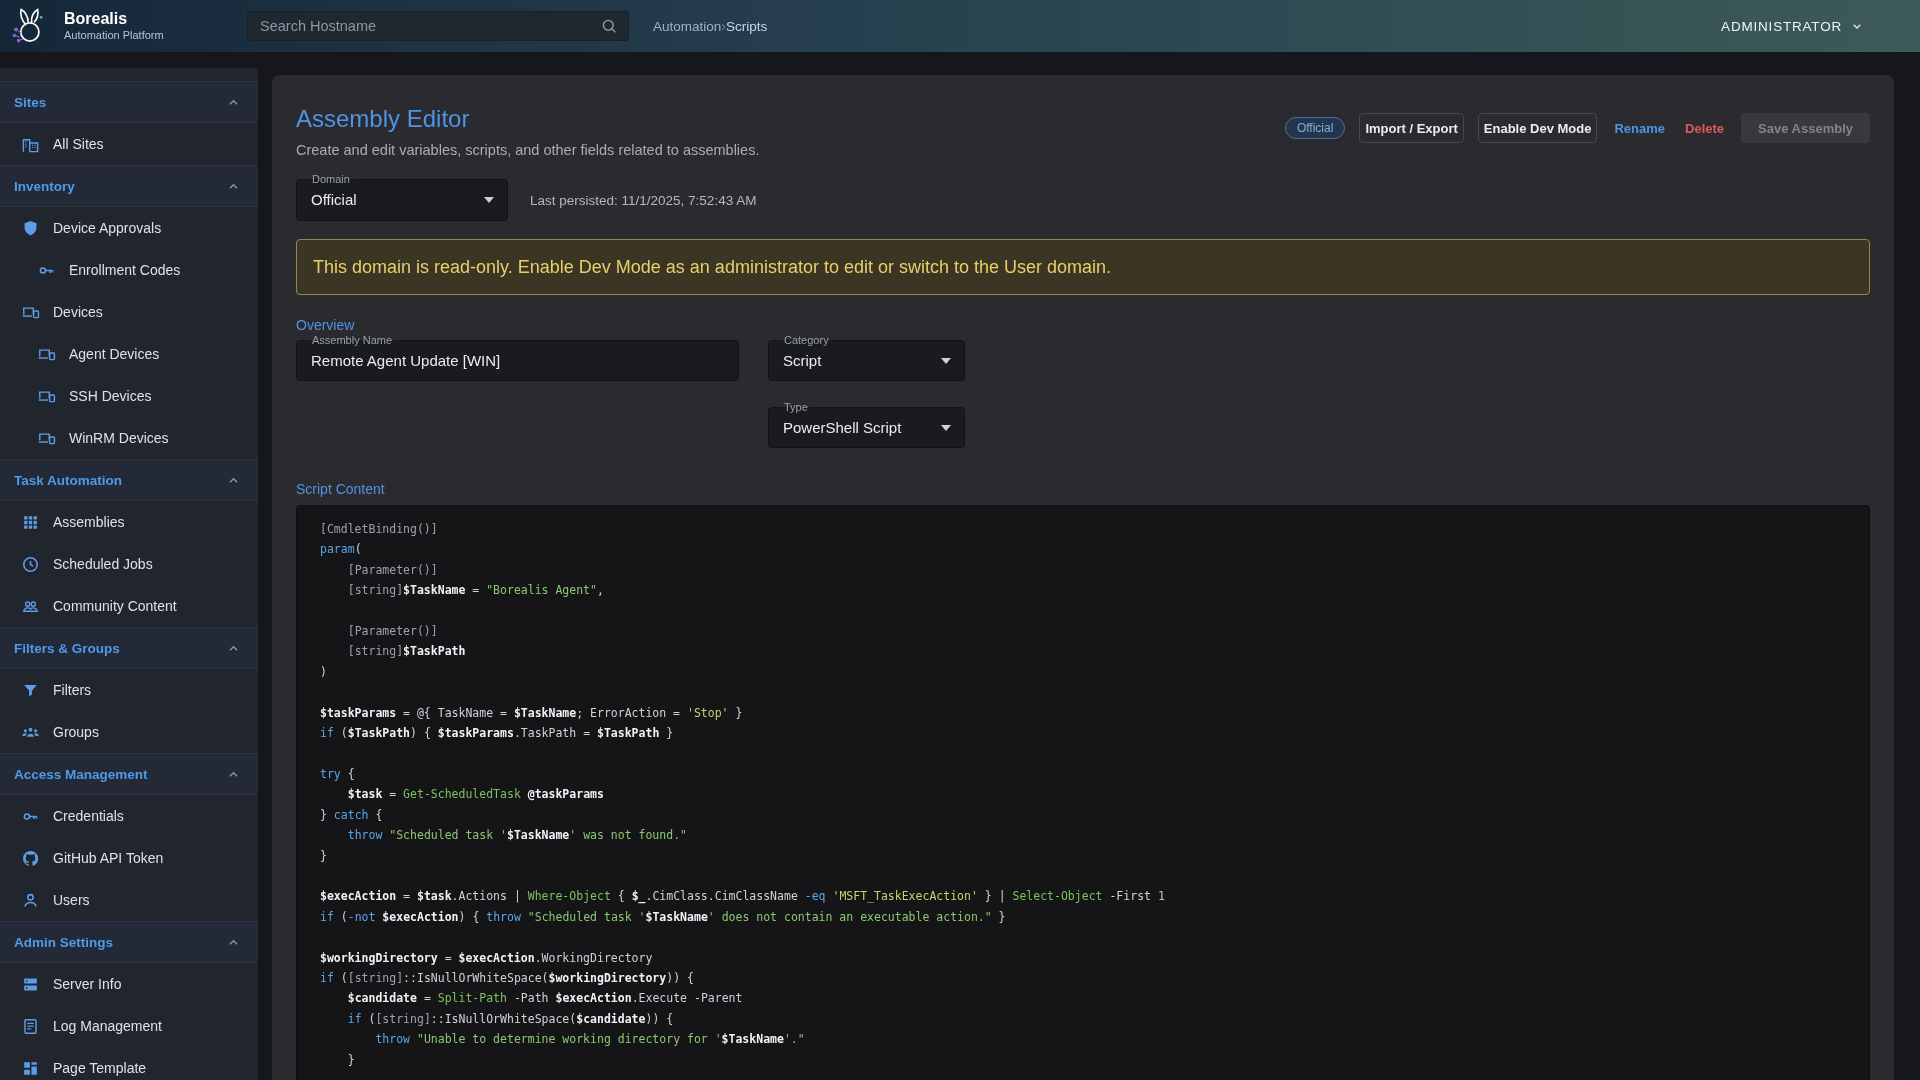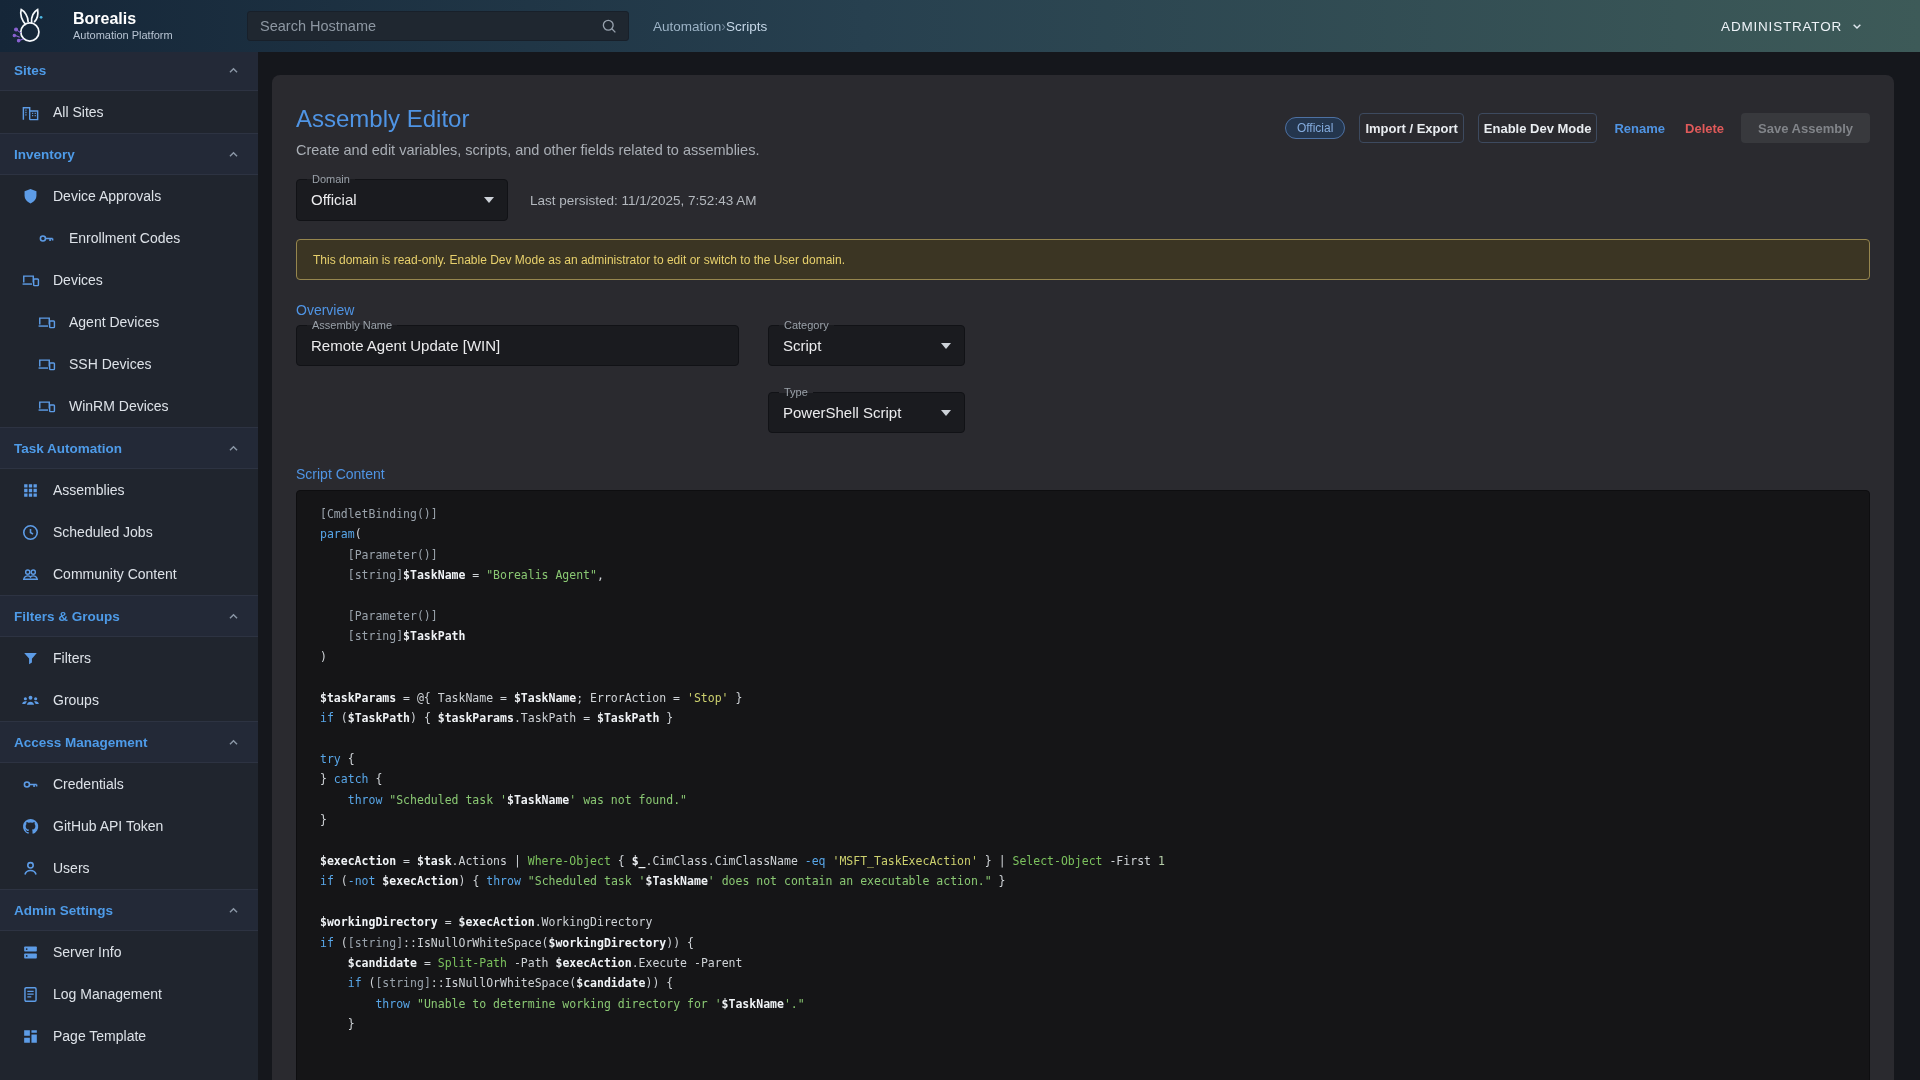--- a/index.html
+++ b/index.html
@@ -4,42 +4,42 @@
 <style>
   html,body { margin:0; padding:0; background:#0e1013; }
   * { box-sizing:border-box; }
   .root { position:relative; width:1920px; height:1080px; overflow:hidden;
           background:#15171c; font-family:"Liberation Sans",sans-serif; }
 
   
   .topbar { position:absolute; top:0; left:0; right:0; height:52px; z-index:5;
             background:linear-gradient(90deg,#152638 0%,#27404f 45%,#3d5a58 100%);
             display:flex; align-items:center; }
-  .brand { display:flex; align-items:center; gap:25px; padding-left:10px; width:247px; }
+  .brand { display:flex; align-items:center; gap:16px; padding-left:10px; width:247px; }
   .brand-text { display:flex; flex-direction:column; line-height:1.15; }
   .brand-title { font-size:16px; font-weight:bold; color:#ffffff; }
   .brand-sub { font-size:11px; color:#b7c3d2; }
   .searchbox { position:relative; width:382px; height:30px; background:#1f2730;
                border:1px solid #18202a; border-radius:3px; display:flex; align-items:center; }
   .searchbox input { flex:1; background:transparent; border:none; outline:none;
                color:#cfd6dd; font-size:14.5px; padding:0 12px; font-family:"Liberation Sans",sans-serif; }
   .searchbox input::placeholder { color:#8d97a2; }
   .search-ic { width:18px; height:18px; color:#97a1ad; margin-right:10px; flex:none; cursor:pointer; }
   .search-ic svg { width:100%; height:100%; }
   .crumbs { margin-left:24px; display:flex; align-items:center; font-size:13.5px; }
   .crumb1 { color:#9cb3c6; cursor:pointer; }
   .crumb-sep { color:#6d8296; font-size:14px; }
   .crumb2 { color:#c6d8e8; cursor:pointer; }
   .usermenu { margin-left:auto; padding-right:55px; display:flex; align-items:center; gap:7px;
               color:#eef3f8; font-size:13.5px; letter-spacing:0.8px; cursor:pointer; }
   .usermenu .chev { width:16px; height:16px; color:#dfe7ee; }
   .usermenu .chev svg { width:100%; height:100%; }
 
   
-  .sidebar { position:absolute; top:36px; left:0; bottom:0; width:258px;
+  .sidebar { position:absolute; top:68px; left:0; bottom:0; width:258px;
              background:#20252e; padding-top:13px; overflow:hidden; }
   .sb-header { height:42px; display:flex; align-items:center; justify-content:space-between;
                padding:0 16px 0 14px; background:#232937;
                border-top:1px solid #2d3342; border-bottom:1px solid #2d3342;
                color:#4e9be8; font-weight:bold; font-size:13.5px; cursor:pointer; }
   .sb-chev { width:17px; height:17px; color:#8b97a6; }
   .sb-chev svg { width:100%; height:100%; }
   .sb-item { height:42px; display:flex; align-items:center; gap:13px; padding-left:21px;
              color:#dde2e8; font-size:14px; cursor:pointer; }
   .sb-item.lvl2 { padding-left:37px; }
@@ -76,22 +76,22 @@
             display:block; white-space:nowrap; overflow:hidden; }
   .select { cursor:pointer; }
   .caret { position:absolute; right:13px; top:17px; width:0; height:0;
            border-left:5px solid transparent; border-right:5px solid transparent;
            border-top:6px solid #cdd2d8; }
   .domain-row { margin-top:21px; display:flex; align-items:center; }
   .domain-field { width:212px; height:42px; }
   .domain-field .fvalue { line-height:40px; }
   .lastpersist { margin-left:22px; font-size:13.5px; color:#b3b8be; }
 
-  .warning { margin-top:18px; height:41px; background:#3b3523; border:1px solid #96864e;
-             border-radius:4px; color:#e7d06c; font-size:12px;
+  .warning { margin-top:18px; height:56px; background:#3b3523; border:1px solid #96864e;
+             border-radius:4px; color:#e7d06c; font-size:18px;
              display:flex; align-items:center; padding:0 16px; }
 
   .overview-label { margin-top:22px; color:#4f94e4; font-size:14px; }
   .form-grid { margin-top:7px; display:flex; gap:29px; }
   .col-left { width:443px; }
   .col-right { width:197px; }
   .assembly-field, .category-field, .type-field { height:41px; }
   .desc-field { margin-top:23px; height:82px; }
   .desc-field .fvalue { padding:15px 24px 0 26px; line-height:22px; font-size:14.5px;
                         white-space:normal; }
@@ -429,20 +429,21 @@
         <div class="code-line"><span class="tk-p">    </span><span class="tk-t">[string]</span><span class="tk-v">$TaskName</span><span class="tk-p"> = </span><span class="tk-s">"Borealis Agent"</span><span class="tk-p">,</span></div>
         <div class="code-line">&nbsp;</div>
         <div class="code-line"><span class="tk-p">    </span><span class="tk-t">[Parameter()]</span></div>
         <div class="code-line"><span class="tk-p">    </span><span class="tk-t">[string]</span><span class="tk-v">$TaskPath</span></div>
         <div class="code-line"><span class="tk-p">)</span></div>
         <div class="code-line">&nbsp;</div>
         <div class="code-line"><span class="tk-v">$taskParams</span><span class="tk-p"> = @{ TaskName = </span><span class="tk-v">$TaskName</span><span class="tk-p">; ErrorAction = </span><span class="tk-q">'Stop'</span><span class="tk-p"> }</span></div>
         <div class="code-line"><span class="tk-k">if</span><span class="tk-p"> (</span><span class="tk-v">$TaskPath</span><span class="tk-p">) { </span><span class="tk-v">$taskParams</span><span class="tk-p">.TaskPath = </span><span class="tk-v">$TaskPath</span><span class="tk-p"> }</span></div>
         <div class="code-line">&nbsp;</div>
         <div class="code-line"><span class="tk-k">try</span><span class="tk-p"> {</span></div>
+        <div class="code-line"><span class="tk-p">    </span><span class="tk-v">$task</span><span class="tk-p"> = </span><span class="tk-c">Get-ScheduledTask</span><span class="tk-p"> </span><span class="tk-v">@taskParams</span></div>
         <div class="code-line"><span class="tk-p">} </span><span class="tk-k">catch</span><span class="tk-p"> {</span></div>
         <div class="code-line"><span class="tk-p">    </span><span class="tk-k">throw</span><span class="tk-p"> </span><span class="tk-s">"Scheduled task '</span><span class="tk-v">$TaskName</span><span class="tk-s">' was not found."</span></div>
         <div class="code-line"><span class="tk-p">}</span></div>
         <div class="code-line">&nbsp;</div>
         <div class="code-line"><span class="tk-v">$execAction</span><span class="tk-p"> = </span><span class="tk-v">$task</span><span class="tk-p">.Actions | </span><span class="tk-c">Where-Object</span><span class="tk-p"> { </span><span class="tk-v">$_</span><span class="tk-p">.CimClass.CimClassName </span><span class="tk-k">-eq</span><span class="tk-p"> </span><span class="tk-q">'MSFT_TaskExecAction'</span><span class="tk-p"> } | </span><span class="tk-c">Select-Object</span><span class="tk-p"> </span><span class="tk-d">-First</span><span class="tk-p"> </span><span class="tk-n">1</span></div>
         <div class="code-line"><span class="tk-k">if</span><span class="tk-p"> (</span><span class="tk-k">-not</span><span class="tk-p"> </span><span class="tk-v">$execAction</span><span class="tk-p">) { </span><span class="tk-k">throw</span><span class="tk-p"> </span><span class="tk-s">"Scheduled task '</span><span class="tk-v">$TaskName</span><span class="tk-s">' does not contain an executable action."</span><span class="tk-p"> }</span></div>
         <div class="code-line">&nbsp;</div>
         <div class="code-line"><span class="tk-v">$workingDirectory</span><span class="tk-p"> = </span><span class="tk-v">$execAction</span><span class="tk-p">.WorkingDirectory</span></div>
         <div class="code-line"><span class="tk-k">if</span><span class="tk-p"> (</span><span class="tk-t">[string]</span><span class="tk-p">::IsNullOrWhiteSpace(</span><span class="tk-v">$workingDirectory</span><span class="tk-p">)) {</span></div>
         <div class="code-line"><span class="tk-p">    </span><span class="tk-v">$candidate</span><span class="tk-p"> = </span><span class="tk-c">Split-Path</span><span class="tk-p"> </span><span class="tk-d">-Path</span><span class="tk-p"> </span><span class="tk-v">$execAction</span><span class="tk-p">.Execute </span><span class="tk-d">-Parent</span></div>

